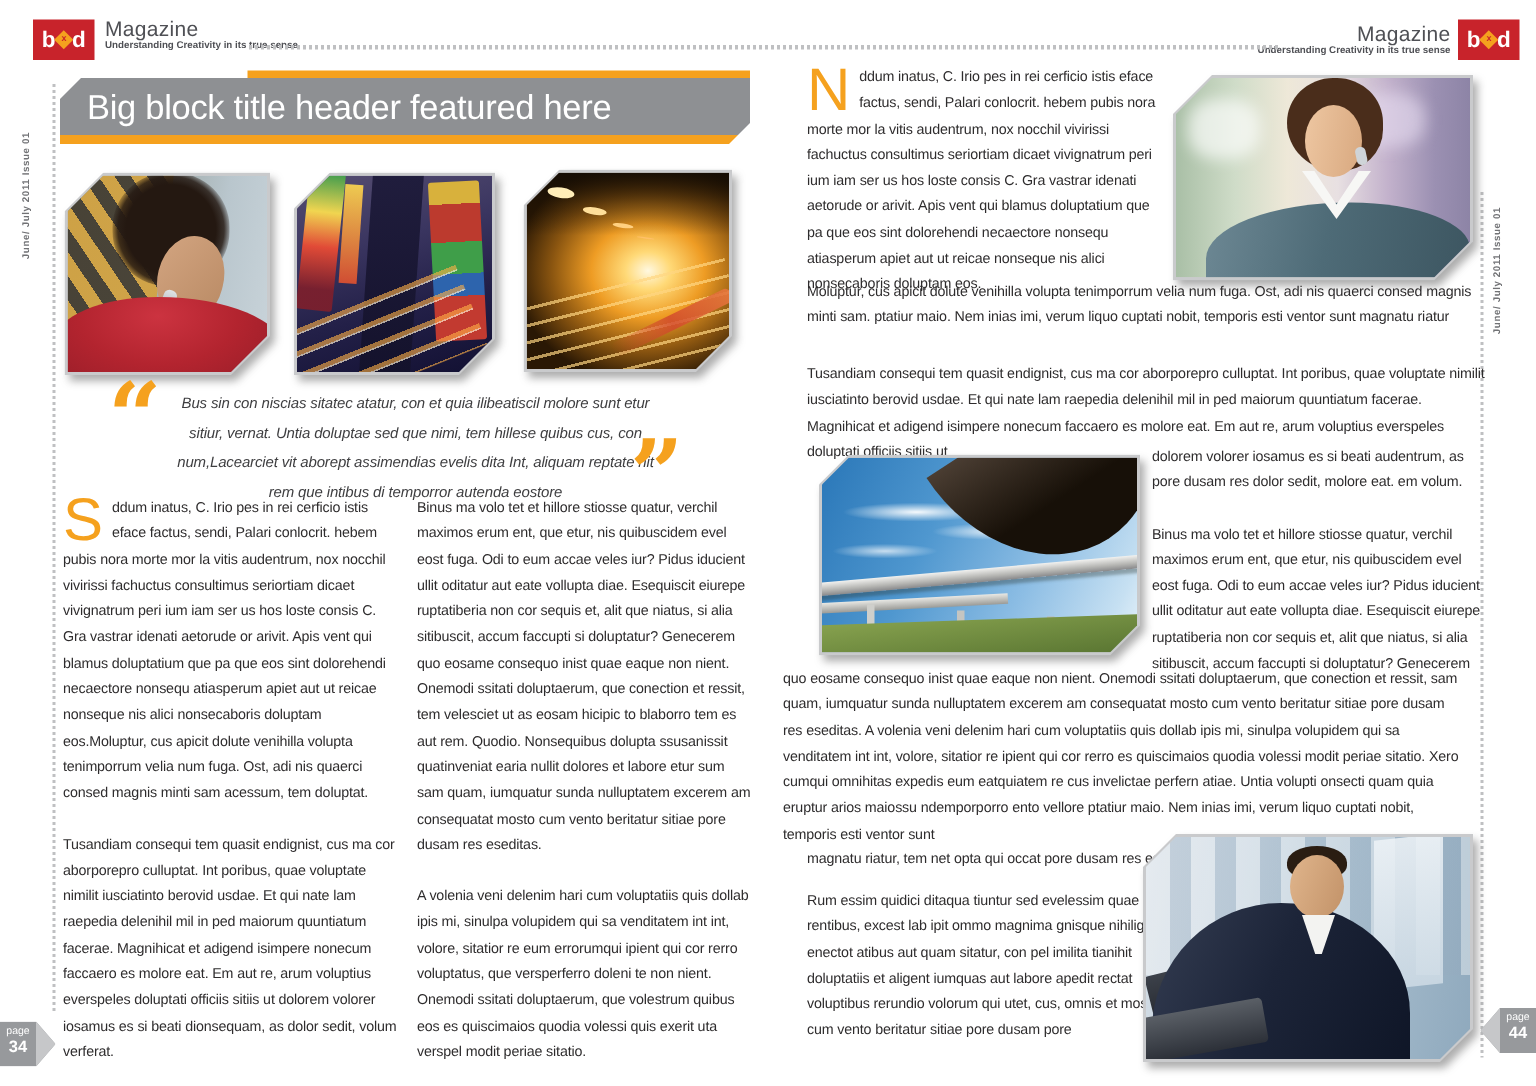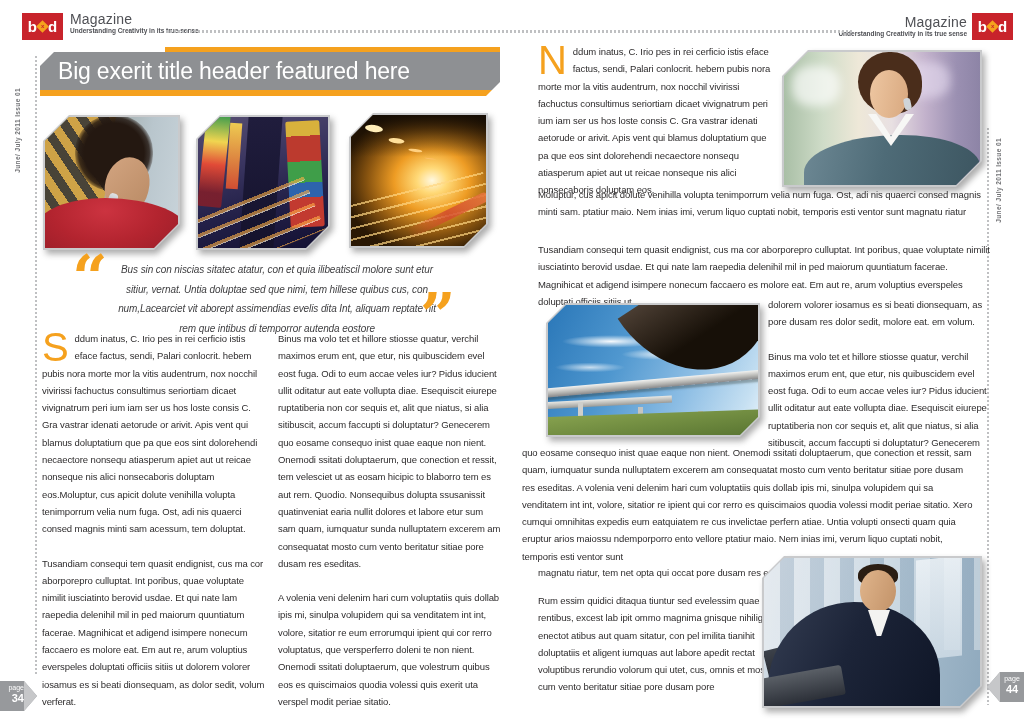--- a/index.html
+++ b/index.html
@@ -146,21 +146,21 @@
   .pR3{left:522px;top:444px;width:452px;}
   .wrapR3{left:538px;top:564px;width:300px;}
   .pR-last{left:538px;top:592px;width:238px;}
   
   .tab{position:absolute;width:37px;height:30px;color:#fff;}
   .tab .shape{position:absolute;inset:0;background:#97999C;}
   .tab .tip{position:absolute;inset:0;background:#C6C7C9;}
   .tab-left{left:0;top:681px;}
   .tab-left .shape{clip-path:polygon(0 0,24px 0,37px 15px,24px 30px,0 30px);}
   .tab-left .tip{clip-path:polygon(24px 0,37px 15px,24px 30px);}
-  .tab-left .txt{position:absolute;left:0;top:3px;width:24px;text-align:right;line-height:1.15;}
+  .tab-left .txt{position:absolute;left:0;top:3px;width:24px;text-align:center;line-height:1.15;}
   .tab-right{left:987px;top:672px;}
   .tab-right .shape{clip-path:polygon(13px 0,37px 0,37px 30px,13px 30px,0 15px);}
   .tab-right .tip{clip-path:polygon(13px 0,0 15px,13px 30px);}
   .tab-right .txt{position:absolute;left:13px;top:3px;width:24px;text-align:center;line-height:1.15;}
   .tab .lbl{font-size:7px;}
   .tab .num{font-size:11px;font-weight:bold;}
 </style>
 </head>
 <body>
 
@@ -188,21 +188,21 @@
 
   <div class="hdots"></div>
   <div class="vdots vd-l"></div>
   <div class="vdots vd-r"></div>
   <div class="issue-text it-l">June/ July 2011 Issue 01</div>
   <div class="issue-text it-r">June/ July 2011 Issue 01</div>
 
   <div class="header-toptab"></div>
   <div class="header-wrap">
     <div class="header-gray">
-      <div class="header-title">Big exerit title header featured here</div>
+      <div class="header-title">Big block title header featured here</div>
     </div>
     <div class="header-orange"></div>
   </div>
 
   <div class="photo ph1">
     <div class="frame"></div>
     <div class="inner">
       <div class="ph1-bg"></div>
       <div class="ph1-stripes"></div>
       <div class="ph1-hair"></div>
@@ -274,21 +274,21 @@
       <div class="ph5-clouds"></div>
       <div class="ph5-structure"></div>
       <div class="ph5-deck1"></div>
       <div class="ph5-deck2"></div>
       <div class="ph5-pier"></div>
       <div class="ph5-grass"></div>
     </div>
   </div>
 
   <div class="body-txt wrapR">
-    <p>dolorem volorer iosamus es si beati dionsequam, as pore dusam res dolor sedit, molore eat. em volum.</p>
+    <p>dolorem volorer iosamus es si beati audentrum, as pore dusam res dolor sedit, molore eat. em volum.</p>
     <p>Binus ma volo tet et hillore stiosse quatur, verchil maximos erum ent, que etur, nis quibuscidem evel eost fuga. Odi to eum accae veles iur? Pidus iducient ullit oditatur aut eate vollupta diae. Esequiscit eiurepe ruptatiberia non cor sequis et, alit que niatus, si alia sitibuscit, accum faccupti si doluptatur? Genecerem</p>
   </div>
 
   <div class="body-txt pR3">quo eosame consequo inist quae eaque non nient. Onemodi ssitati doluptaerum, que conection et ressit, sam quam, iumquatur sunda nulluptatem excerem am consequatat mosto cum vento beritatur sitiae pore dusam res eseditas. A volenia veni delenim hari cum voluptatiis quis dollab ipis mi, sinulpa volupidem qui sa venditatem int int, volore, sitatior re ipient qui cor rerro es quiscimaios quodia volessi modit periae  sitatio. Xero cumqui omnihitas expedis eum eatquiatem re cus invelictae perfern atiae. Untia volupti onsecti quam quia eruptur arios maiossu ndemporporro ento vellore ptatiur maio. Nem inias imi, verum liquo cuptati nobit, temporis esti ventor sunt</div>
   <div class="body-txt wrapR3">magnatu riatur, tem net opta qui occat pore dusam res eseditas.</div>
   <div class="body-txt pR-last">Rum essim quidici ditaqua tiuntur sed evelessim quae rentibus, excest lab ipit ommo magnima gnisque nihilig enectot atibus aut quam sitatur, con pel imilita tianihit doluptatiis et aligent iumquas aut labore apedit rectat voluptibus rerundio volorum qui utet, cus, omnis et mosto cum vento beritatur sitiae pore dusam pore</div>
 
   <div class="photo ph6">
     <div class="frame"></div>
     <div class="inner">

